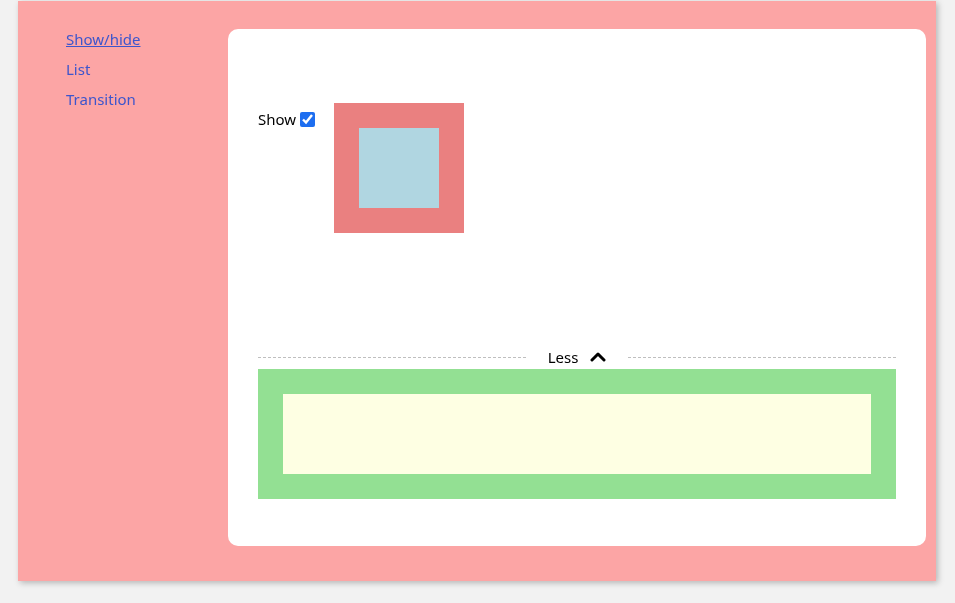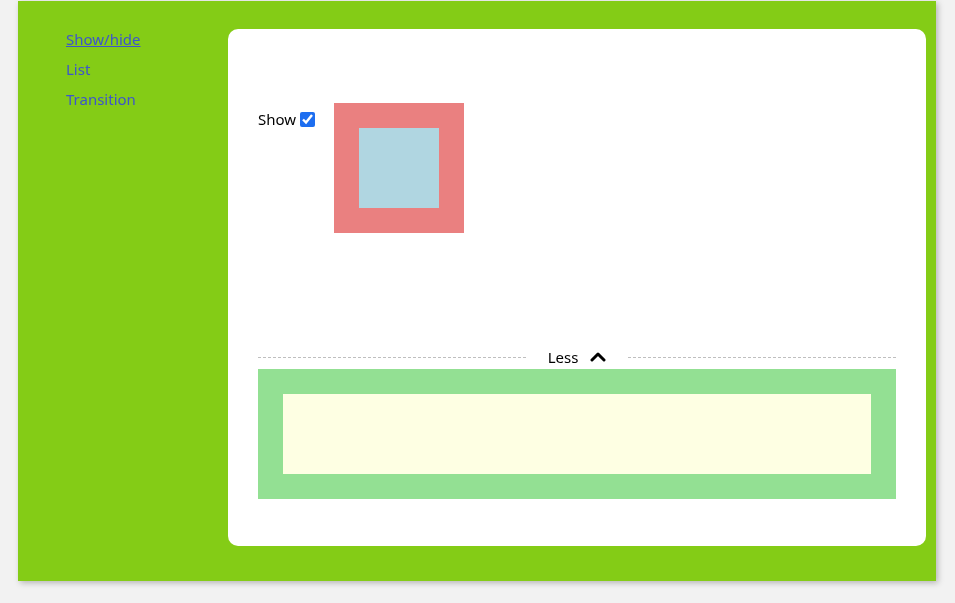--- a/index.html
+++ b/index.html
@@ -5,21 +5,21 @@
   * { box-sizing: border-box; margin: 0; padding: 0; }
   html, body { width: 955px; height: 603px; font-family: system-ui, -apple-system, "Segoe UI", Arial, sans-serif; font-size: 15px; }
   body { background: #f2f2f2; }
 
   .page {
     position: absolute;
     left: 18px;
     top: 1px;
     width: 918px;
     height: 580px;
-    background: #84cc16;
+    background: #fca5a5;
     box-shadow: 2px 2px 6px rgba(0,0,0,0.25);
   }
 
   .sidebar {
     position: absolute;
     left: 48px;
     top: 28px;
     width: 130px;
   }
   .sidebar a {

